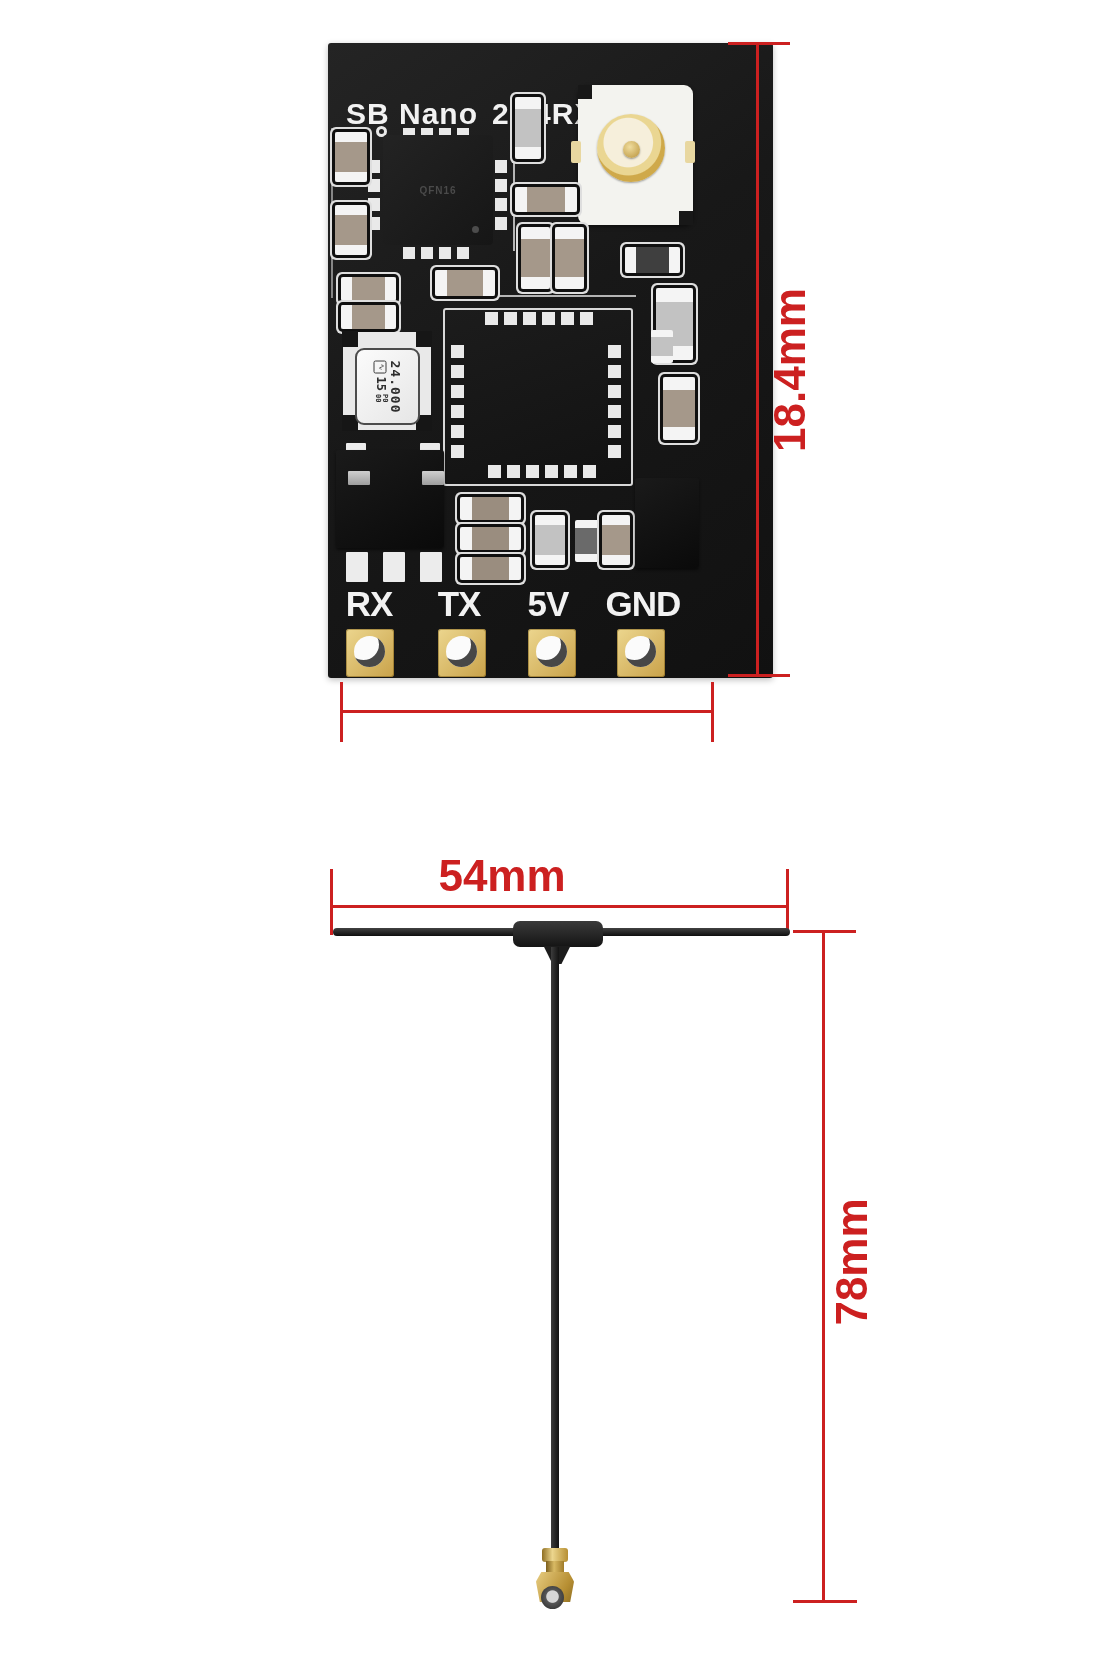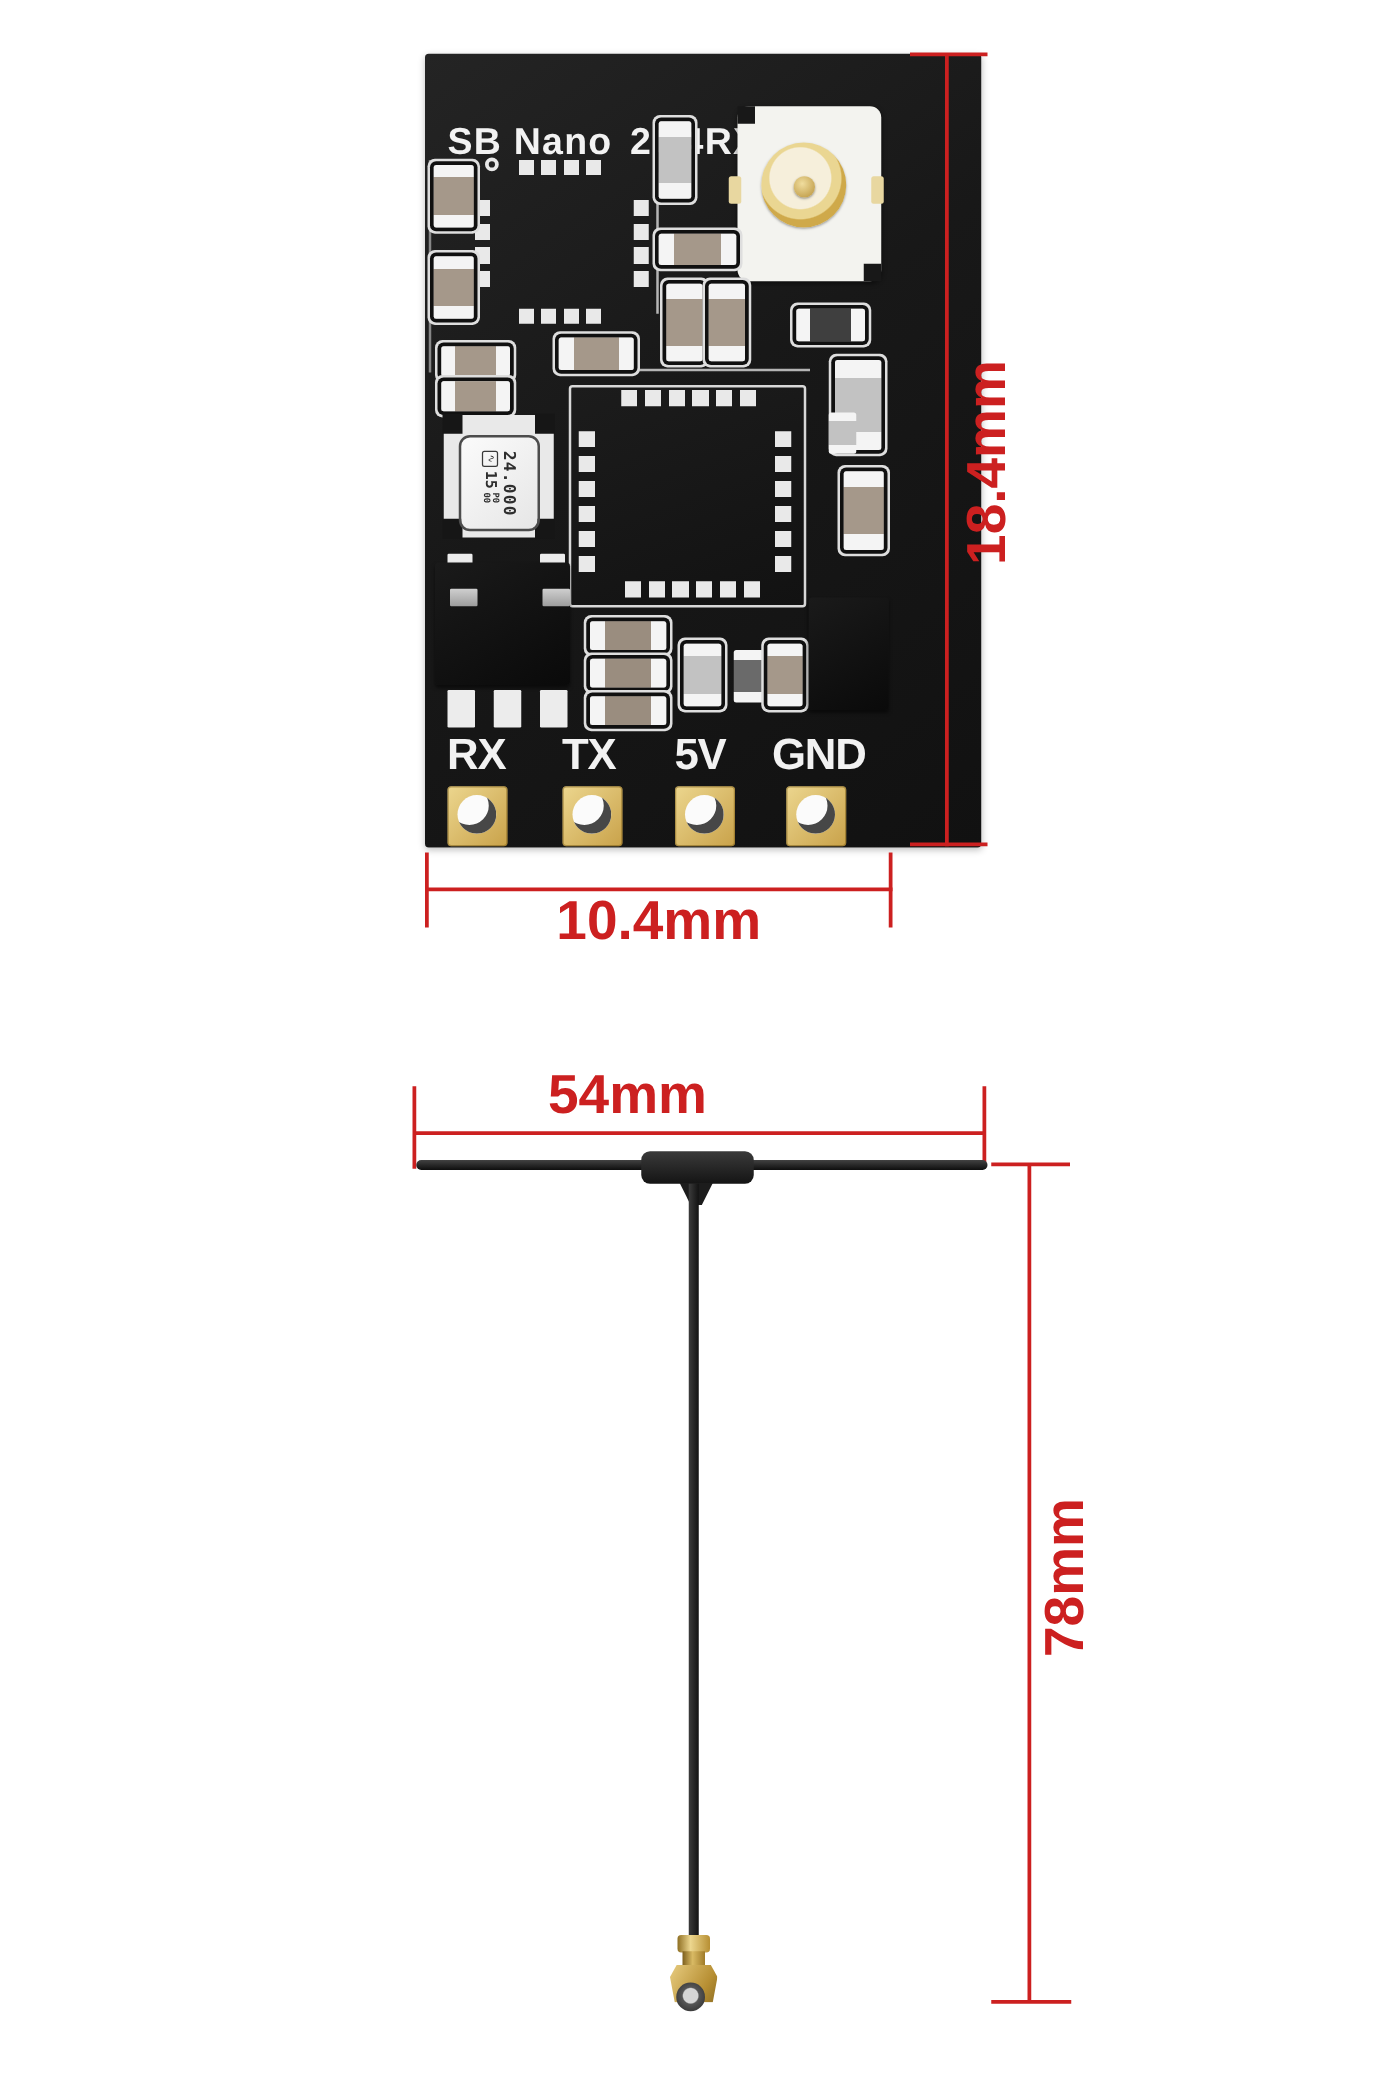--- a/index.html
+++ b/index.html
@@ -1,20 +1,20 @@
 <!DOCTYPE html>
 <html><head>
 <meta charset="utf-8">
 <style>
   html,body{margin:0;padding:0;background:#ffffff;}
   .stage{position:relative;width:1116px;height:1660px;background:#ffffff;overflow:hidden;
          font-family:"Liberation Sans",sans-serif;}
   .a{position:absolute;}
   
-  .pcb{position:absolute;left:340px;top:43px;width:445px;height:635px;border-radius:3px;
+  .pcb{position:absolute;left:328px;top:43px;width:445px;height:635px;border-radius:3px;
        background:linear-gradient(145deg,#242424 0%,#181818 45%,#111111 100%);
        box-shadow:0 2px 6px rgba(0,0,0,.25);}
   .board-title{position:absolute;left:18px;top:56px;display:flex;gap:14px;
        font-size:30px;font-weight:700;letter-spacing:1px;color:#f2f2f2;white-space:nowrap;
        transform:translateY(-50%);top:71px;}
   .trace{position:absolute;background:#dcdcdc;}
   
   .pv,.ph{position:absolute;border-radius:2px;}
   .pv{background:linear-gradient(180deg,#f4f4f4 0 20%,var(--b,#a5988a) 20% 80%,#f4f4f4 80% 100%);}
   .ph{background:linear-gradient(90deg,#f4f4f4 0 20%,var(--b,#a5988a) 20% 80%,#f4f4f4 80% 100%);}
@@ -99,20 +99,24 @@
     <div class="trace" style="left:3px;top:85px;width:2px;height:170px;opacity:.55"></div>
     <div class="trace" style="left:185px;top:95px;width:2px;height:113px;opacity:.8"></div>
     <div class="trace" style="left:150px;top:252px;width:158px;height:2px;opacity:.8"></div>
 
     <div class="a" style="left:48px;top:83px;width:11px;height:11px;border:3px solid #e8e8e8;border-radius:50%;box-sizing:border-box"></div>
 
     <div class="padrow" style="left:75px;top:85px;width:67px;height:12px;background:repeating-linear-gradient(90deg,#e9e9e9 0 12px,rgba(0,0,0,0) 12px 18px)"></div>
     <div class="padrow" style="left:75px;top:204px;width:67px;height:12px;background:repeating-linear-gradient(90deg,#e9e9e9 0 12px,rgba(0,0,0,0) 12px 18px)"></div>
     <div class="padcol" style="left:40px;top:117px;width:12px;height:70px;background:repeating-linear-gradient(180deg,#e9e9e9 0 13px,rgba(0,0,0,0) 13px 19px)"></div>
     <div class="padcol" style="left:167px;top:117px;width:12px;height:70px;background:repeating-linear-gradient(180deg,#e9e9e9 0 13px,rgba(0,0,0,0) 13px 19px)"></div>
+    <div class="chip" style="left:55px;top:92px;width:110px;height:110px">
+      <div class="qfn-mark">QFN16</div>
+      <div class="a" style="right:14px;bottom:12px;width:7px;height:7px;border-radius:50%;background:#4c4c4c"></div>
+    </div>
 
     <div class="ufl-base"></div>
     <div class="ufl-tab" style="left:243px;top:98px"></div>
     <div class="ufl-tab" style="left:357px;top:98px"></div>
     <div class="ufl-notch" style="left:250px;top:42px"></div>
     <div class="ufl-notch" style="left:351px;top:168px"></div>
     <div class="ufl-ring"></div>
     <div class="ufl-pin"></div>
 
     <div class="pv outlined" style="left:7px;top:89px;width:32px;height:50px;--b:#a5988a"></div>
@@ -193,21 +197,20 @@
   </div>
 
   <div class="red" style="left:756px;top:43px;width:3px;height:634px"></div>
   <div class="red" style="left:728px;top:42px;width:62px;height:3px"></div>
   <div class="red" style="left:728px;top:674px;width:62px;height:3px"></div>
   <div class="dlabel rot" style="left:790px;top:370px">18.4mm</div>
 
   <div class="red" style="left:340px;top:682px;width:3px;height:60px"></div>
   <div class="red" style="left:711px;top:682px;width:3px;height:60px"></div>
   <div class="red" style="left:340px;top:710px;width:374px;height:3px"></div>
-  <div class="dlabel ctr" style="left:527px;top:737px">10.4mm</div>
 
   <div class="red" style="left:330px;top:869px;width:3px;height:66px"></div>
   <div class="red" style="left:786px;top:869px;width:3px;height:64px"></div>
   <div class="red" style="left:331px;top:905px;width:457px;height:3px"></div>
   <div class="dlabel ctr" style="left:502px;top:876px">54mm</div>
 
   <div class="ant-bar"></div>
   <div class="ant-block"></div>
   <div class="ant-taper"></div>
   <div class="ant-stem"></div>

